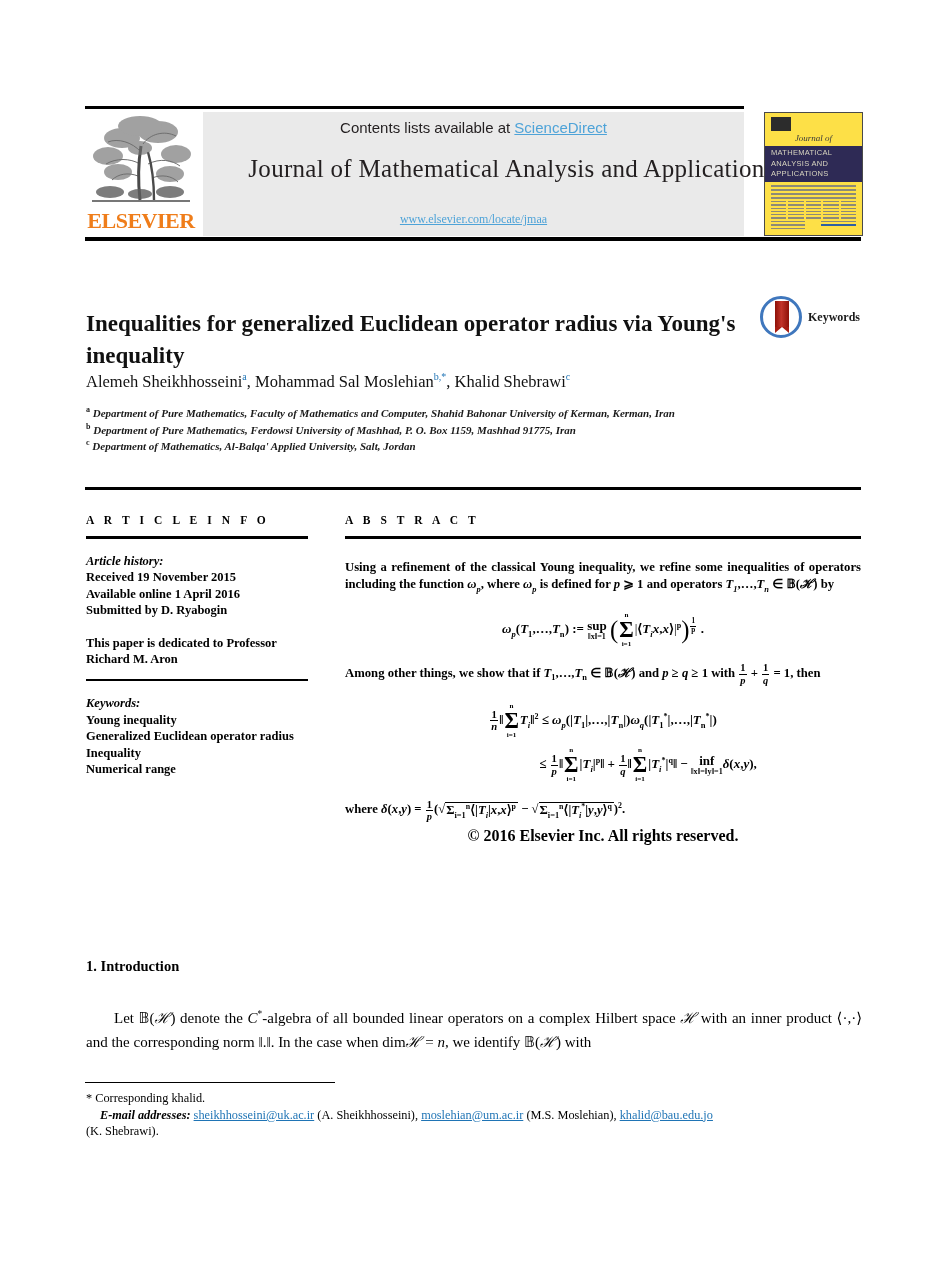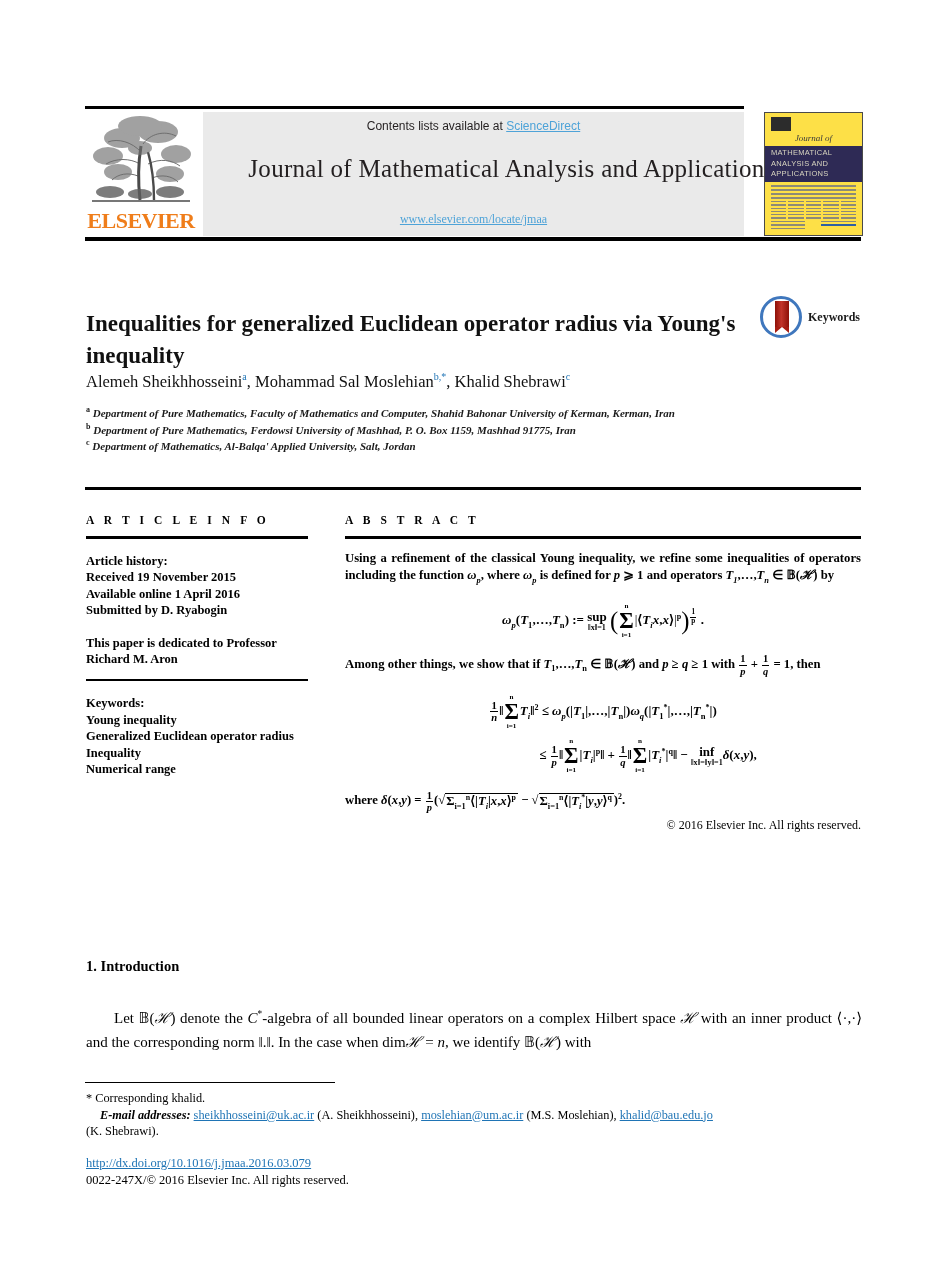--- a/index.html
+++ b/index.html
@@ -49,21 +49,21 @@
     height: 124px;
     background: #eaeaea;
   }
   .contents-line {
     position: absolute;
     left: 203px;
     top: 119px;
     width: 541px;
     text-align: center;
     font-family: "Liberation Sans", sans-serif;
-    font-size: 12px;
+    font-size: 15px;
     color: #231f20;
   }
   .sd-link { color: #4ea3d8; }
   .journal-title {
     position: absolute;
     left: 203px;
     top: 155px;
     width: 541px;
     text-align: center;
     font-family: "Liberation Serif", serif;
@@ -272,39 +272,40 @@
   }
   .info-block {
     margin-top: 9px;
     font-family: "Liberation Serif", serif;
     font-weight: bold;
     font-size: 12.5px;
     line-height: 16.5px;
     color: #000;
   }
   .info-block .ital {
+    font-style: italic;
     margin-top: 14px;
   }
   .hr-sec2 { margin-top: 11px; height: 2.5px; background:#000; }
 
   .abstract-body {
-    margin-top: 11px;
+    margin-top: 20px;
     font-family: "Liberation Serif", serif;
     font-weight: bold;
     font-size: 12.7px;
     line-height: 17px;
     text-align: justify;
     color: #000;
   }
   .copyright {
     margin-top: 4px;
-    text-align: right;
-    font-family: "Liberation Serif", serif;
-    font-weight: normal;
-    font-size: 12px;
+    text-align: center;
+    font-family: "Liberation Serif", serif;
+    font-weight: bold;
+    font-size: 16px;
   }
 
   
   .math { font-family: "Liberation Serif", serif; }
   .mi { font-style: italic; }
   .eqn {
     text-align: center;
     font-family: "Liberation Serif", serif;
     font-weight: bold;
   }
@@ -597,18 +598,14 @@
       <span class="em-label">E-mail addresses:</span>
       <a class="lnk" href="#">sheikhhosseini@uk.ac.ir</a>
       <span>(A. Sheikhhosseini),</span>
       <a class="lnk" href="#">moslehian@um.ac.ir</a>
       <span>(M.S. Moslehian),</span>
       <a class="lnk" href="#">khalid@bau.edu.jo</a>
     </div>
     <div>(K. Shebrawi).</div>
   </div>
 
-  <div class="footer-doi">
-    <a class="doi" href="#">http://dx.doi.org/10.1016/j.jmaa.2016.03.079</a>
-    <div>0022-247X/© 2016 Elsevier Inc. All rights reserved.</div>
-  </div>
 
 </div>
 
 </body></html>

